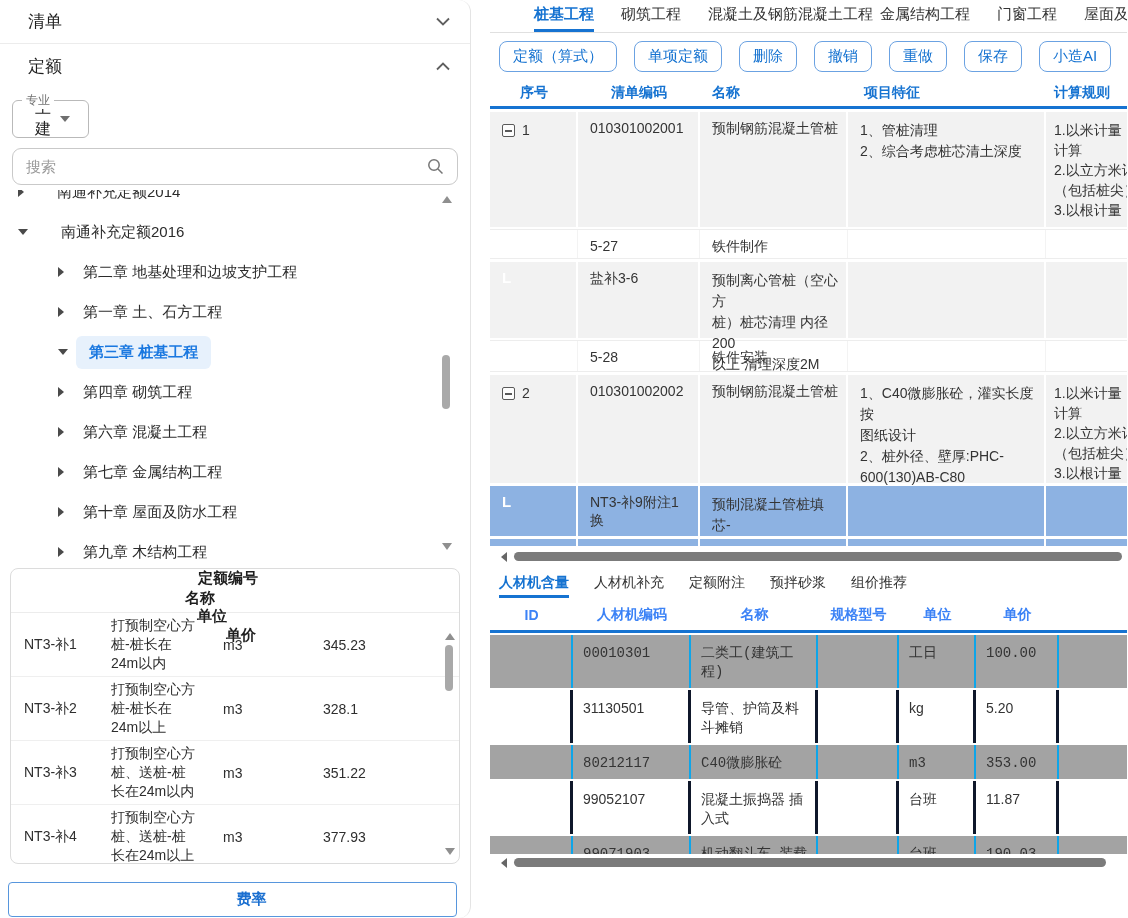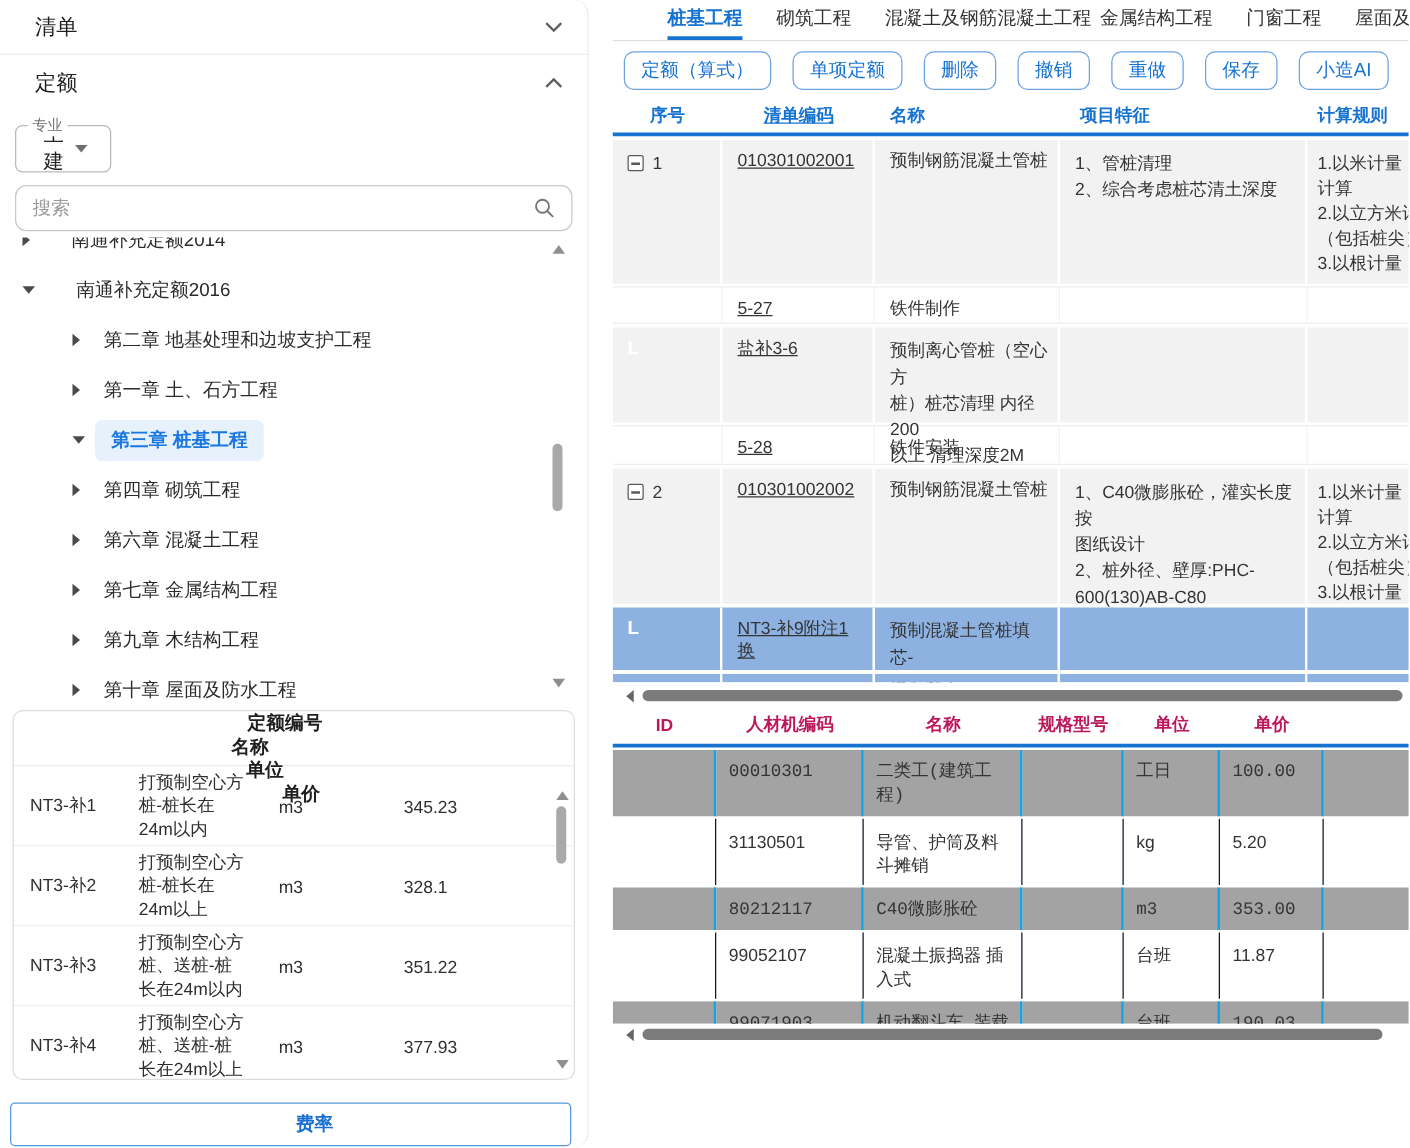--- a/index.html
+++ b/index.html
@@ -64,21 +64,21 @@
   .tabbar { height:33px; display:flex; align-items:flex-end; gap:27px; padding-left:44px;
     border-bottom:1px solid #e0e0e0; white-space:nowrap; }
   .tab { font-size:15px; color:#333; padding-bottom:8px; cursor:pointer; }
   .tab.active { color:#1673d1; font-weight:bold; padding-bottom:5px; border-bottom:3px solid #1673d1; }
   .toolbar { display:flex; gap:17px; padding:8px 0 8px 9px; }
   .tbtn { border:1px solid #6ba2e2; border-radius:8px; background:#fff; color:#1673d1;
     font-size:15px; padding:5px 13px; cursor:pointer; font-family:inherit; white-space:nowrap; }
 
   .lhead { display:flex; height:26px; align-items:center; color:#1673d1; font-weight:bold; font-size:14px; }
   .blue-line { height:3px; background:#1673d1; }
-  .lc1 { width:88px; flex:none; } .lc2 { width:122px; flex:none;text-decoration:underline; } .lc3 { width:148px; flex:none; }
+  .lc1 { width:88px; flex:none; } .lc2 { width:122px; flex:none; } .lc3 { width:148px; flex:none; }
   .lc4 { width:198px; flex:none; } .lc5 { width:350px; flex:none; }
   .lhead .lc1,.lhead .lc2 { text-align:center; }
   .lhead .lc3 { padding-left:12px; } .lhead .lc4 { padding-left:16px; } .lhead .lc5 { padding-left:8px; }
 
   .lrows { width:637px; overflow:hidden; }
   .lrow { display:flex; width:906px; font-size:14px; color:#343434; }
   .lrow.gray { margin-top:3px; }
   .lrow.gray > div { background:#f2f2f2; border-right:2px solid #fff; }
   .lrow.white { border-top:1px solid #ededed; border-bottom:1px solid #ededed; margin-top:2px; }
   .lrow.white > div { border-right:1px solid #f3f3f3; }
@@ -96,32 +96,32 @@
   .sliver > div { padding:0 !important; height:7px; }
 
   .hscroll { width:637px; height:13px; margin-top:4px; display:flex; align-items:center; }
   .harr { width:0; height:0; border-top:5px solid transparent; border-bottom:5px solid transparent;
     border-right:6px solid #666; margin-left:11px; flex:none; }
   .hthumb { height:9px; background:#7b7b7b; border-radius:5px; margin-left:7px; }
 
   .dtabs { display:flex; gap:25px; padding:11px 0 0 9px; }
   .dtab { font-size:14px; color:#333; padding-bottom:6px; cursor:pointer; white-space:nowrap; }
   .dtab.active { color:#1673d1; font-weight:bold; padding-bottom:3px; border-bottom:3px solid #1673d1; }
-  .dhead { display:flex; height:30px; align-items:center; color:#be185d; font-weight:bold;
+  .dhead { display:flex; height:30px; align-items:center; color:#3b82f6; font-weight:bold;
     font-size:14px; margin-top:2px; }
   .dhead > div { text-align:center; }
   .dc1 { width:83px; flex:none; } .dc2 { width:118px; flex:none; } .dc3 { width:127px; flex:none; }
   .dc4 { width:81px; flex:none; } .dc5 { width:77px; flex:none; } .dc6 { width:83px; flex:none; }
   .dc7 { width:180px; flex:none; }
   .drows { width:637px; overflow:hidden; }
   .drow { display:flex; width:749px; font-size:14px; color:#343434; }
   .drow > div { padding:9px 6px 6px 10px; line-height:19px; }
   .drow.gray { margin-top:2px; margin-bottom:2px; }
   .drow.gray > div { background:#a3a3a3; border-right:2px solid #0ea5e9;font-family:Liberation Mono, monospace; }
-  .drow.white > div { border-right:1px solid #0f172a; }
+  .drow.white > div { border-right:3px solid #0f172a; }
   .drow.cut { height:18px; overflow:hidden; }
 </style>
 </head>
 <body>
 
 <div class="app">
 
   <div class="sidebar">
 
     <div class="side-header first">
@@ -180,25 +180,25 @@
       <div class="tree-item lv1">
         <span class="car-r"></span>
         <span class="tlabel">第六章 混凝土工程</span>
       </div>
       <div class="tree-item lv1">
         <span class="car-r"></span>
         <span class="tlabel">第七章 金属结构工程</span>
       </div>
       <div class="tree-item lv1">
         <span class="car-r"></span>
+        <span class="tlabel">第十章 屋面及防水工程</span>
+      </div>
+      <div class="tree-item lv1">
+        <span class="car-r"></span>
         <span class="tlabel">第九章 木结构工程</span>
-      </div>
-      <div class="tree-item lv1">
-        <span class="car-r"></span>
-        <span class="tlabel">第十章 屋面及防水工程</span>
       </div>
       <div class="vscroll">
         <span class="arr-u" style="top:6px;"></span>
         <span class="thumb" style="top:165px; height:54px;"></span>
         <span class="arr-dn" style="bottom:14px;"></span>
       </div>
     </div>
 
     <div class="quota-card">
       <div class="qc-head">
@@ -358,20 +358,27 @@
           <div class="lc4"></div>
           <div class="lc5"></div>
       </div>
     </div>
 
     <div class="hscroll">
       <span class="harr"></span>
       <span class="hthumb" style="width:608px;"></span>
     </div>
 
+    <div class="dtabs">
+      <div class="dtab active">人材机含量</div>
+      <div class="dtab">人材机补充</div>
+      <div class="dtab">定额附注</div>
+      <div class="dtab">预拌砂浆</div>
+      <div class="dtab">组价推荐</div>
+    </div>
 
     <div class="dhead">
       <div class="dc1">ID</div>
       <div class="dc2">人材机编码</div>
       <div class="dc3">名称</div>
       <div class="dc4">规格型号</div>
       <div class="dc5">单位</div>
       <div class="dc6">单价</div>
       <div class="dc7">产地</div>
     </div>

